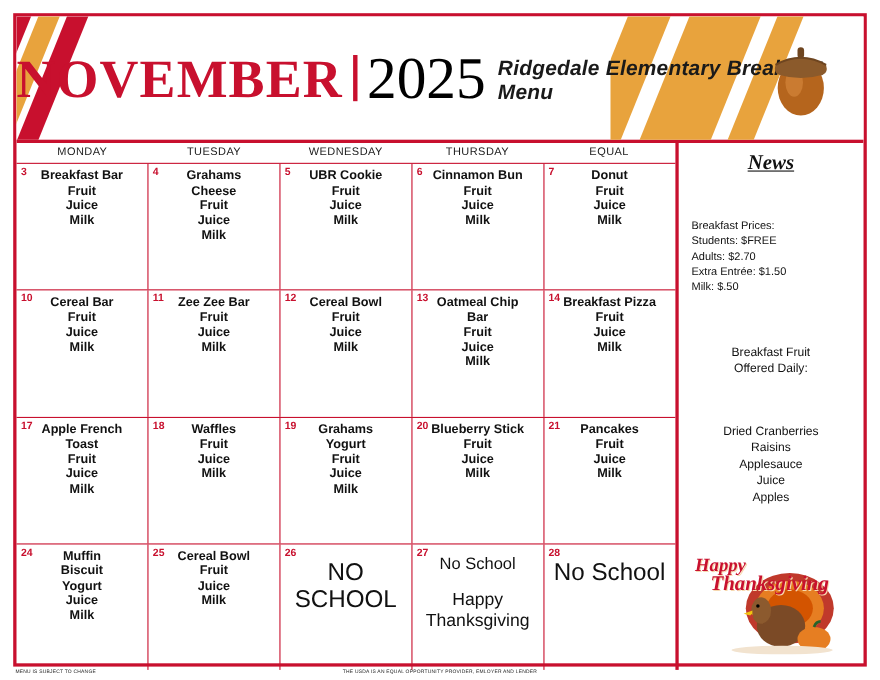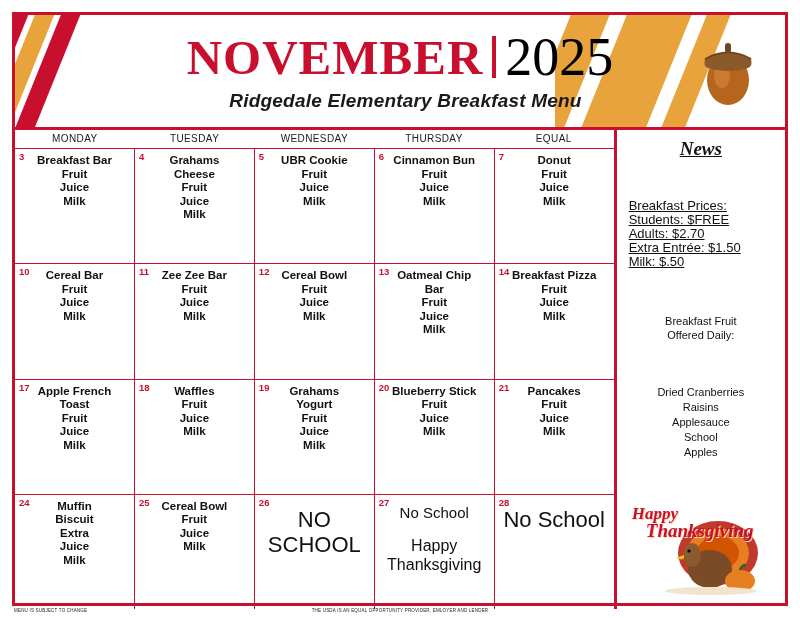--- a/index.html
+++ b/index.html
@@ -49,21 +49,21 @@
   .rstripe{
     position:absolute;top:-60px;width:36px;height:240px;
     transform:rotate(22deg);transform-origin:top left;background:#e8a33d;
   }
   .rstripe.r1{left:40px;}
   .rstripe.r2{left:96px;width:60px;}
   .rstripe.r3{left:176px;width:22px;}
 
   .hdr-center{
     position:absolute;left:0;right:0;top:0;height:112px;
-    display:flex;flex-direction:column;align-items:center;justify-content:center;
+    display:flex;flex-direction:row;align-items:center;justify-content:center;
   }
   .title-row{
     display:flex;align-items:center;justify-content:center;
     line-height:1;
   }
   .month{
     font-family:"Liberation Serif", serif;
     font-weight:bold;
     font-size:49px;
     letter-spacing:1px;
@@ -168,25 +168,24 @@
     gap:33px;
   }
   .news-title{
     font-family:"Liberation Serif", serif;
     font-weight:bold;font-style:italic;
     font-size:19px;color:#111;
     margin:2px 0 6px 0;
     text-decoration:underline;
   }
   .news-block{
-    font-size:13px;line-height:14px;color:#111;
+    font-size:10px;line-height:14px;color:#111;
     align-self:flex-start;
     padding-left:6px;
     text-align:left;
-    text-decoration:underline;
   }
   .news-center{
     font-size:11px;line-height:14px;color:#111;
     margin-top:12px;
   }
   .fruit-list{
     font-size:11px;line-height:15px;color:#111;margin-top:10px;
   }
   .turkey{
     position:relative;
@@ -416,21 +415,21 @@
                 </div>
             </div>
           </div>
 
           <div class="week">
             <div class="cell">
               <div class="daynum">24</div>
               <div class="items">
                   <div>Muffin
 Biscuit
-Extra
+Yogurt
 Juice
 Milk</div>
                 </div>
             </div>
             <div class="cell">
               <div class="daynum">25</div>
               <div class="items">
                   <div>Cereal Bowl
 Fruit
 Juice
@@ -463,21 +462,21 @@
         <div class="news-block" style="white-space:pre-line;">Breakfast Prices:
 Students: $FREE
 Adults: $2.70
 Extra Entrée: $1.50
 Milk: $.50</div>
         <div class="news-center" style="white-space:pre-line;">Breakfast Fruit
 Offered Daily:</div>
         <div class="fruit-list" style="white-space:pre-line;">Dried Cranberries
 Raisins
 Applesauce
-School
+Juice
 Apples</div>
 
         <div class="turkey">
           <svg viewBox="0 0 150 92" width="150" height="92">
 
             <g transform="translate(92,50)">
               <ellipse cx="0" cy="0" rx="40" ry="32" fill="#c0392b"></ellipse>
               <ellipse cx="0" cy="0" rx="31" ry="25" fill="#e67e22"></ellipse>
               <ellipse cx="0" cy="0" rx="21" ry="17" fill="#d35400"></ellipse>
             </g>

